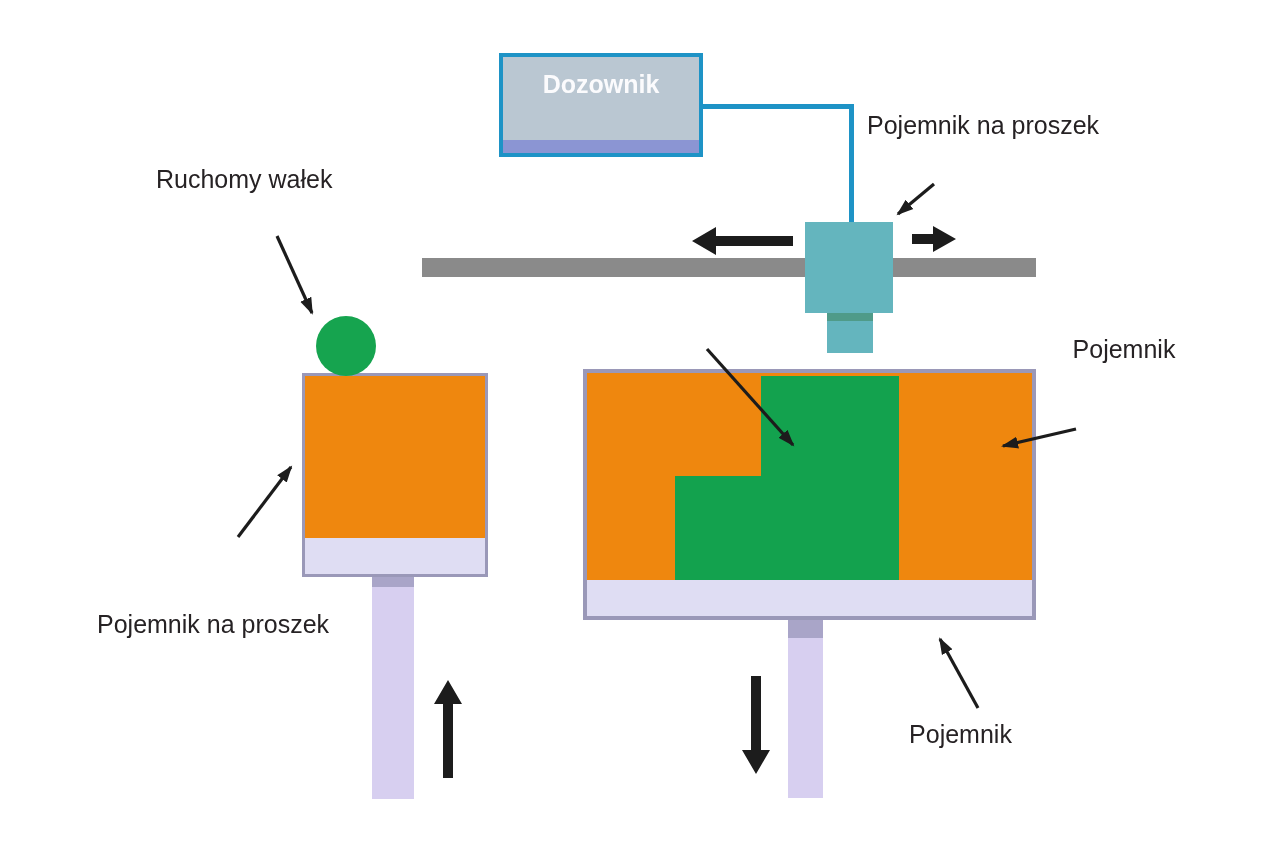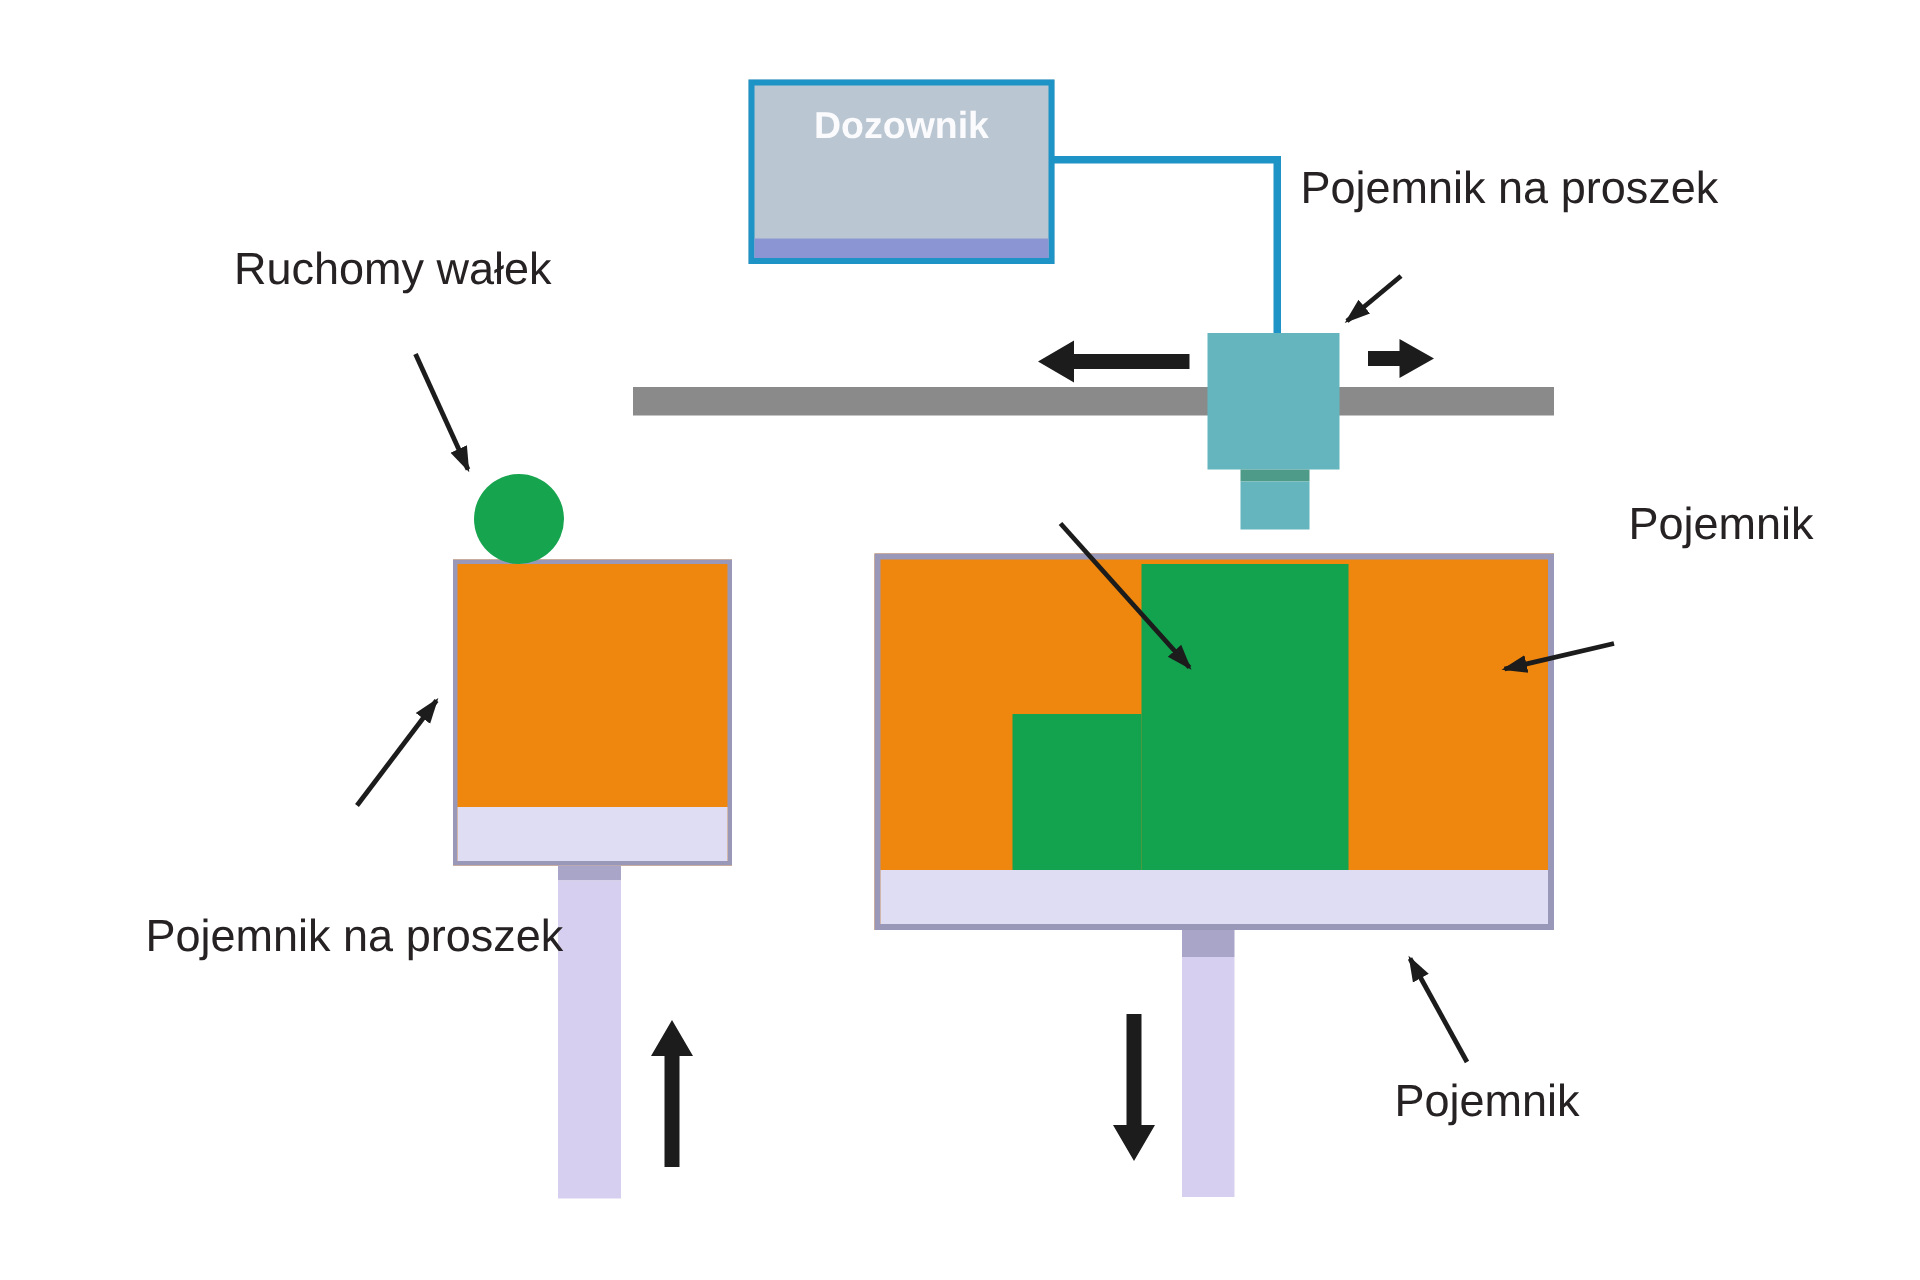--- a/index.html
+++ b/index.html
@@ -11,30 +11,30 @@
     position: relative;
     width: 1280px; height: 853px;
     background: #ffffff;
     overflow: hidden;
   }
   .abs { position: absolute; }
 
   
   .lbl {
     position: absolute;
-    font-size: 30px;
+    font-size: 25px;
     color: #262224;
     line-height: 31px;
     white-space: nowrap;
   }
-  .lbl-center { text-align: right; white-space: normal; }
+  .lbl-center { text-align: center; white-space: normal; }
 
   
   #dispenser {
-    left: 499px; top: 53px; width: 204px; height: 123px;
+    left: 499px; top: 53px; width: 204px; height: 104px;
     background: #bac7d2;
     border: 4px solid #1e93c6;
     box-sizing: border-box;
     padding-left: 16px;
   }
   #dispenser-label {
     position: absolute; left: 0; right: 0; top: 12px;
     text-align: center;
     font-size: 25px; font-weight: bold; color: #fbfbfd;
     line-height: 31px;

